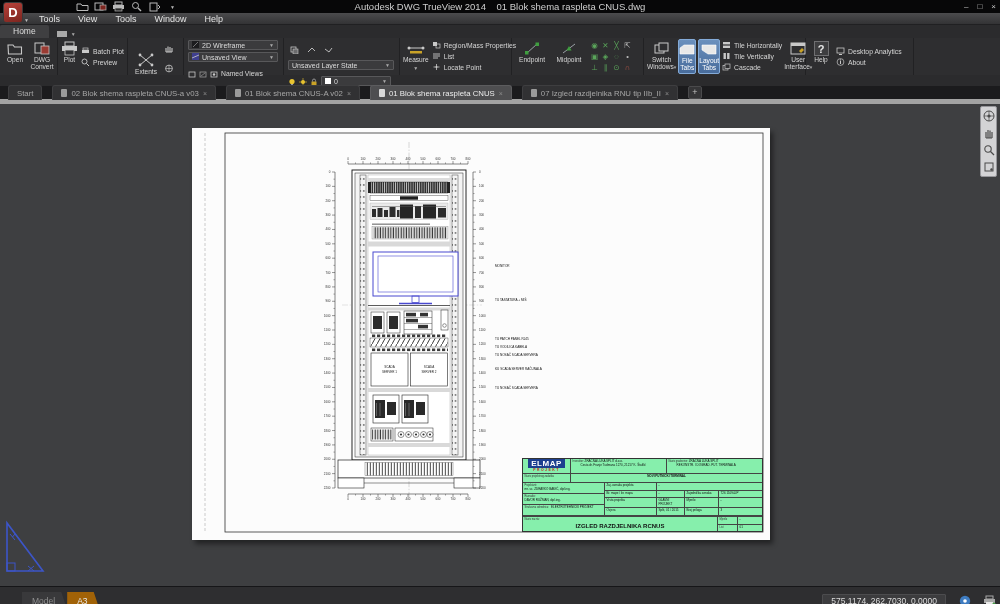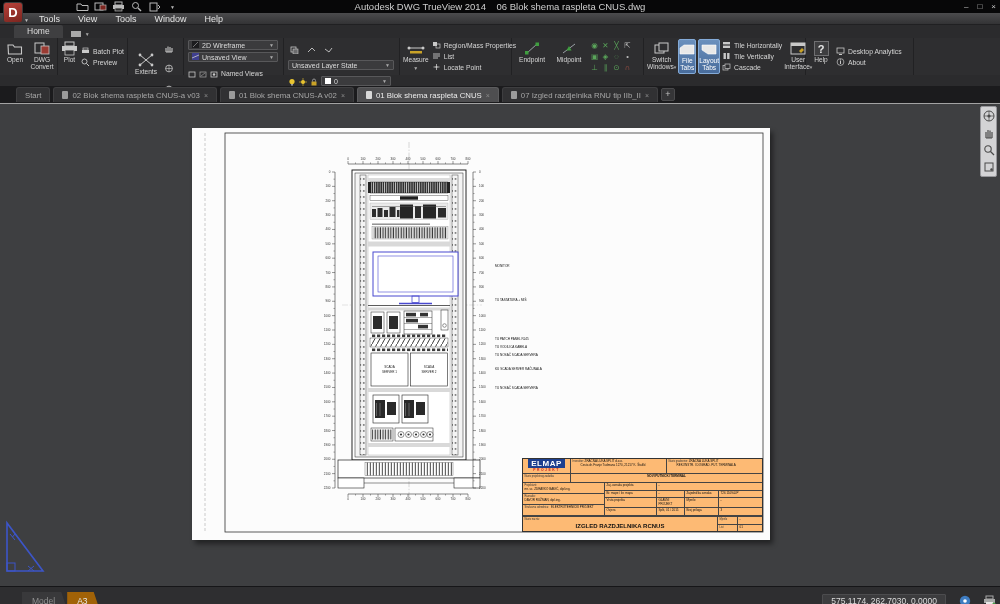--- a/index.html
+++ b/index.html
@@ -10,21 +10,21 @@
   .applogo .caret{position:absolute;right:-7px;top:8px;font-size:5px;color:#bbb}
   .qat{display:flex;align-items:center;gap:5px;margin-left:76px}
   .qat .qi{width:13px;height:11px;display:flex;align-items:center;justify-content:center}
   .wintitle{position:absolute;left:0;right:0;text-align:center;font-size:9.5px;color:#cfcfcf;pointer-events:none}
   .winbtns{position:absolute;right:4px;top:0;display:flex;gap:9px;font-size:8px;color:#c5c5c5;line-height:13px}
   
   .menubar{height:12px;background:linear-gradient(#4b4b4d,#333335);display:flex;align-items:center;padding-left:30px;border-bottom:1px solid #202022}
   .menubar .mi{font-size:9px;color:#e3e3e3;padding:0 9px;line-height:12px}
   
   .ribbon{height:61px;background:#2b2b2d}
-  .tabstrip{height:13px;display:flex;align-items:flex-end;padding-left:14px;gap:8px}
+  .tabstrip{height:13px;display:flex;align-items:flex-end;padding-left:0;gap:8px}
   .rtab{background:#3f3f41;color:#dedede;font-size:8.5px;padding:0 13px;height:13px;line-height:13px;border-radius:2px 2px 0 0}
   .tabicons{display:flex;align-items:center;gap:2px;color:#a9a9a9;font-size:7px}
   .panels{height:37px;display:flex;background:#2e2e30}
   .panel{display:flex;flex-direction:column;border-right:1px solid #212123;flex:0 0 auto}
   .pbody{flex:1;display:flex;align-items:center;padding:1px 3px;gap:3px}
   .pname{height:11px;font-size:7.2px;color:#999;text-align:center;line-height:11px;background:#29292b;overflow:hidden;white-space:nowrap}
   .bigbtn{display:flex;flex-direction:column;align-items:center;justify-content:flex-start;width:30px;height:35px;border-radius:2px;padding-top:1px}
   .bigbtn .icn{height:16px;display:flex;align-items:center;justify-content:center}
   .blbl{font-size:6.6px;line-height:7px;color:#d6d6d6;text-align:center;white-space:pre-line}
   .bigbtn.active{background:linear-gradient(#6b90bd,#486c9c);border:1px solid #84abd8}
@@ -32,32 +32,32 @@
   .smallbtn{display:flex;align-items:center;gap:3px;font-size:6.8px;color:#d6d6d6;height:9px;white-space:nowrap}
   .combo{height:10px;background:#3b3b3d;border:1px solid #58585a;border-radius:1px;display:flex;align-items:center;font-size:7px;color:#dcdcdc;padding:0 3px;gap:3px}
   .combo .cv{flex:1;overflow:hidden;white-space:nowrap}
   .combo .ca{font-size:5px;color:#aaa}
   .viewcol,.layercol{display:flex;flex-direction:column;gap:2px;justify-content:center}
   .tinyrow{display:flex;align-items:center;gap:3px}
   .snapgrid{display:grid;grid-template-columns:repeat(4,11px);grid-auto-rows:11px;align-items:center;justify-items:center}
   .snapglyph{font-size:7.5px;color:#5aa55a;line-height:10px}
   .fill{flex:1 1 auto}
   
-  .filetabs{height:18px;background:#1b1b1d;display:flex;align-items:center;padding-left:16px;gap:3px;border-bottom:1px solid #a3a3a3}
+  .filetabs{height:18px;background:#1b1b1d;display:flex;align-items:center;padding-left:8px;gap:10px;border-bottom:5px solid #a3a3a3}
   .ftab{height:15px;display:flex;align-items:center;gap:4px;background:#313133;color:#a6a6a6;font-size:7.8px;padding:0 8px;border-radius:3px 3px 0 0;border:1px solid #3e3e40;border-bottom:none;white-space:nowrap}
   .ftab.active{background:#4e4e50;color:#ececec;border-color:#5c5c5e}
   .ftab .fx{color:#8b8b8b;font-size:7px}
   .ftab .ficon{width:6px;height:8px;background:#9b9b9b;border-radius:1px;position:relative}
   .addtab{width:14px;height:13px;background:#353537;border:1px solid #4a4a4c;border-radius:2px;color:#c0c0c0;font-size:9px;line-height:11px;text-align:center}
   
   .canvas{height:482px;background:#3e3f41;position:relative;overflow:hidden}
   .paper{position:absolute;left:192px;top:24px;width:578px;height:412px;background:#fcfcfc;box-shadow:3px 4px 5px rgba(0,0,0,.45)}
   .paper svg{position:absolute;left:0;top:0}
   
-  .tb{position:absolute;left:330px;top:330px;width:241px;height:74px;background:#fdba74;border:1px solid #333;display:flex;flex-direction:column;font-size:3px;color:#111;line-height:3.6px}
+  .tb{position:absolute;left:330px;top:330px;width:241px;height:74px;background:#86efac;border:1px solid #333;display:flex;flex-direction:column;font-size:3px;color:#111;line-height:3.6px}
   .tb .lab{font-size:2.6px;color:#333}
   .tb .row{display:flex;border-bottom:1px solid #444}
   .tb .cell{padding:1px 1.5px;overflow:hidden}
   .tb .br{border-right:1px solid #444}
   .logo{width:48px;display:flex;flex-direction:column;align-items:center;justify-content:center;gap:1px}
   .logo .l1{background:#1d3f8f;color:#fff;font-weight:bold;font-size:8px;line-height:9px;padding:0 3px;letter-spacing:.5px}
   .logo .l2{color:#c22;font-weight:bold;font-size:3.4px;letter-spacing:1.5px}
   .tbname{font-size:6px;font-weight:bold;text-align:center;line-height:8px}
   
   .navbar{position:absolute;right:3px;top:2px;width:17px;background:#d3d3d5;border:1px solid #97979b;border-radius:2px;display:flex;flex-direction:column;align-items:center;padding:2px 0 3px;gap:4px}
@@ -109,21 +109,21 @@
     <span class="qi">
         <svg width="13" height="11">
           <rect x="2" y="2" width="7" height="8" fill="none" stroke="#b9b9b9"></rect>
           <path d="M10,8 l2,-2 l-2,-2" fill="none" stroke="#b9b9b9"></path>
         </svg>
       </span>
     <span class="qi" style="font-size:5px;color:#b9b9b9">▼</span>
   </div>
   <div class="wintitle">
     <span>Autodesk DWG TrueView 2014</span>&nbsp;&nbsp;&nbsp;
-    <span>06 Blok shema raspleta CNUS.dwg</span>
+    <span>01 Blok shema raspleta CNUS.dwg</span>
   </div>
   <div class="winbtns">
     <span>–</span>
     <span>□</span>
     <span>×</span>
   </div>
 </div>
 
 <div class="menubar">
   <span class="mi">Tools</span>

